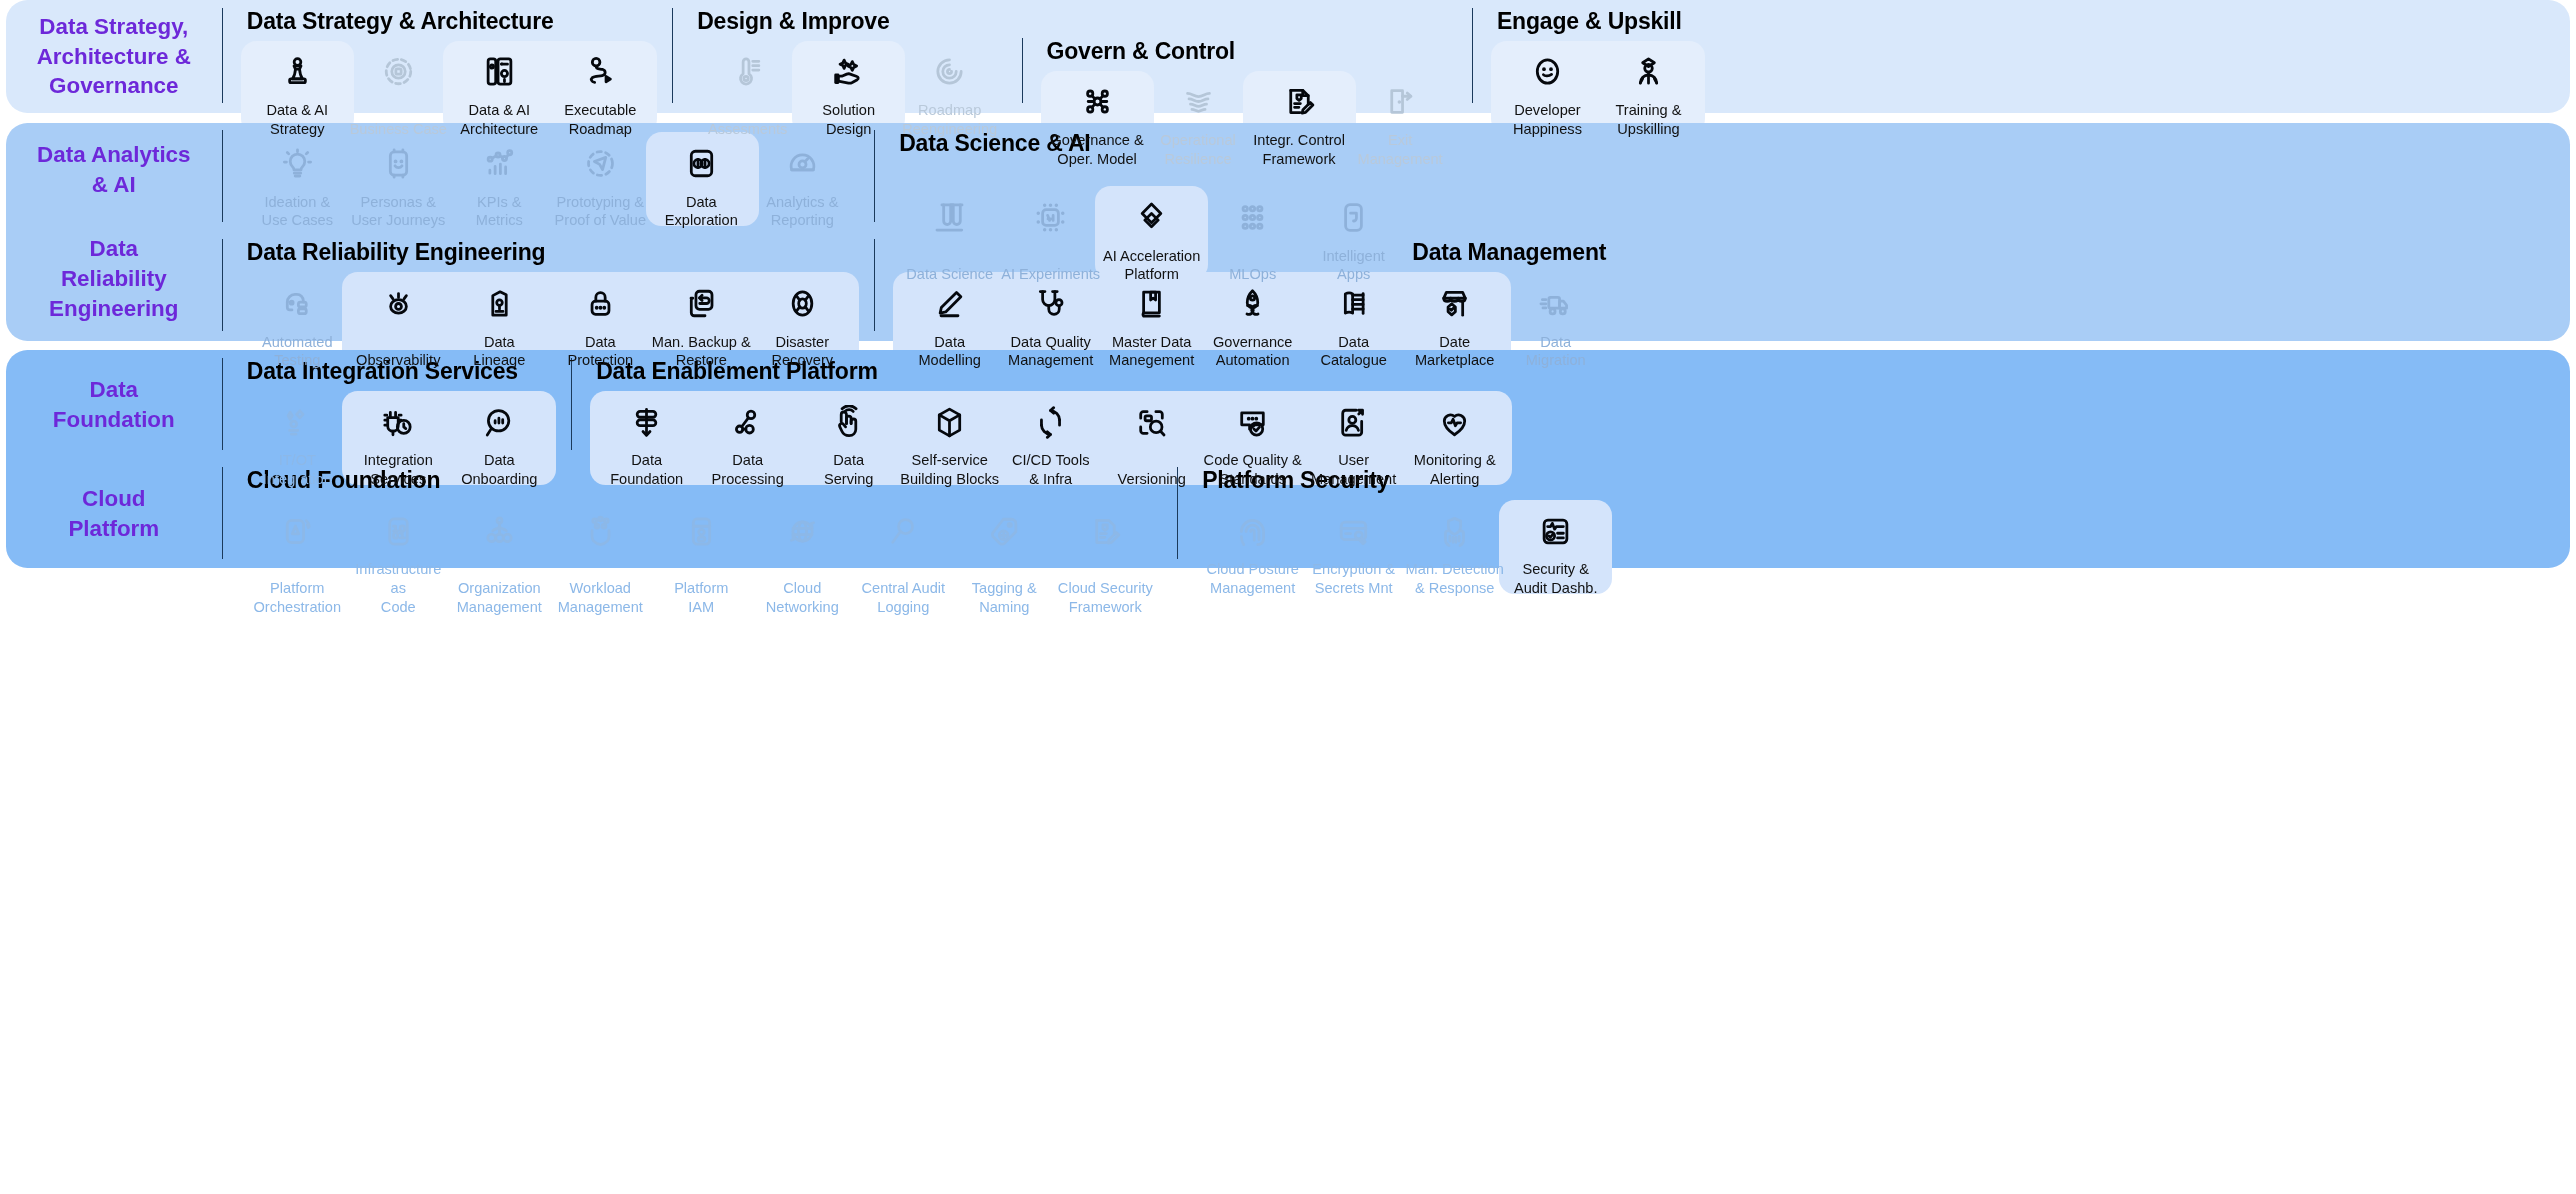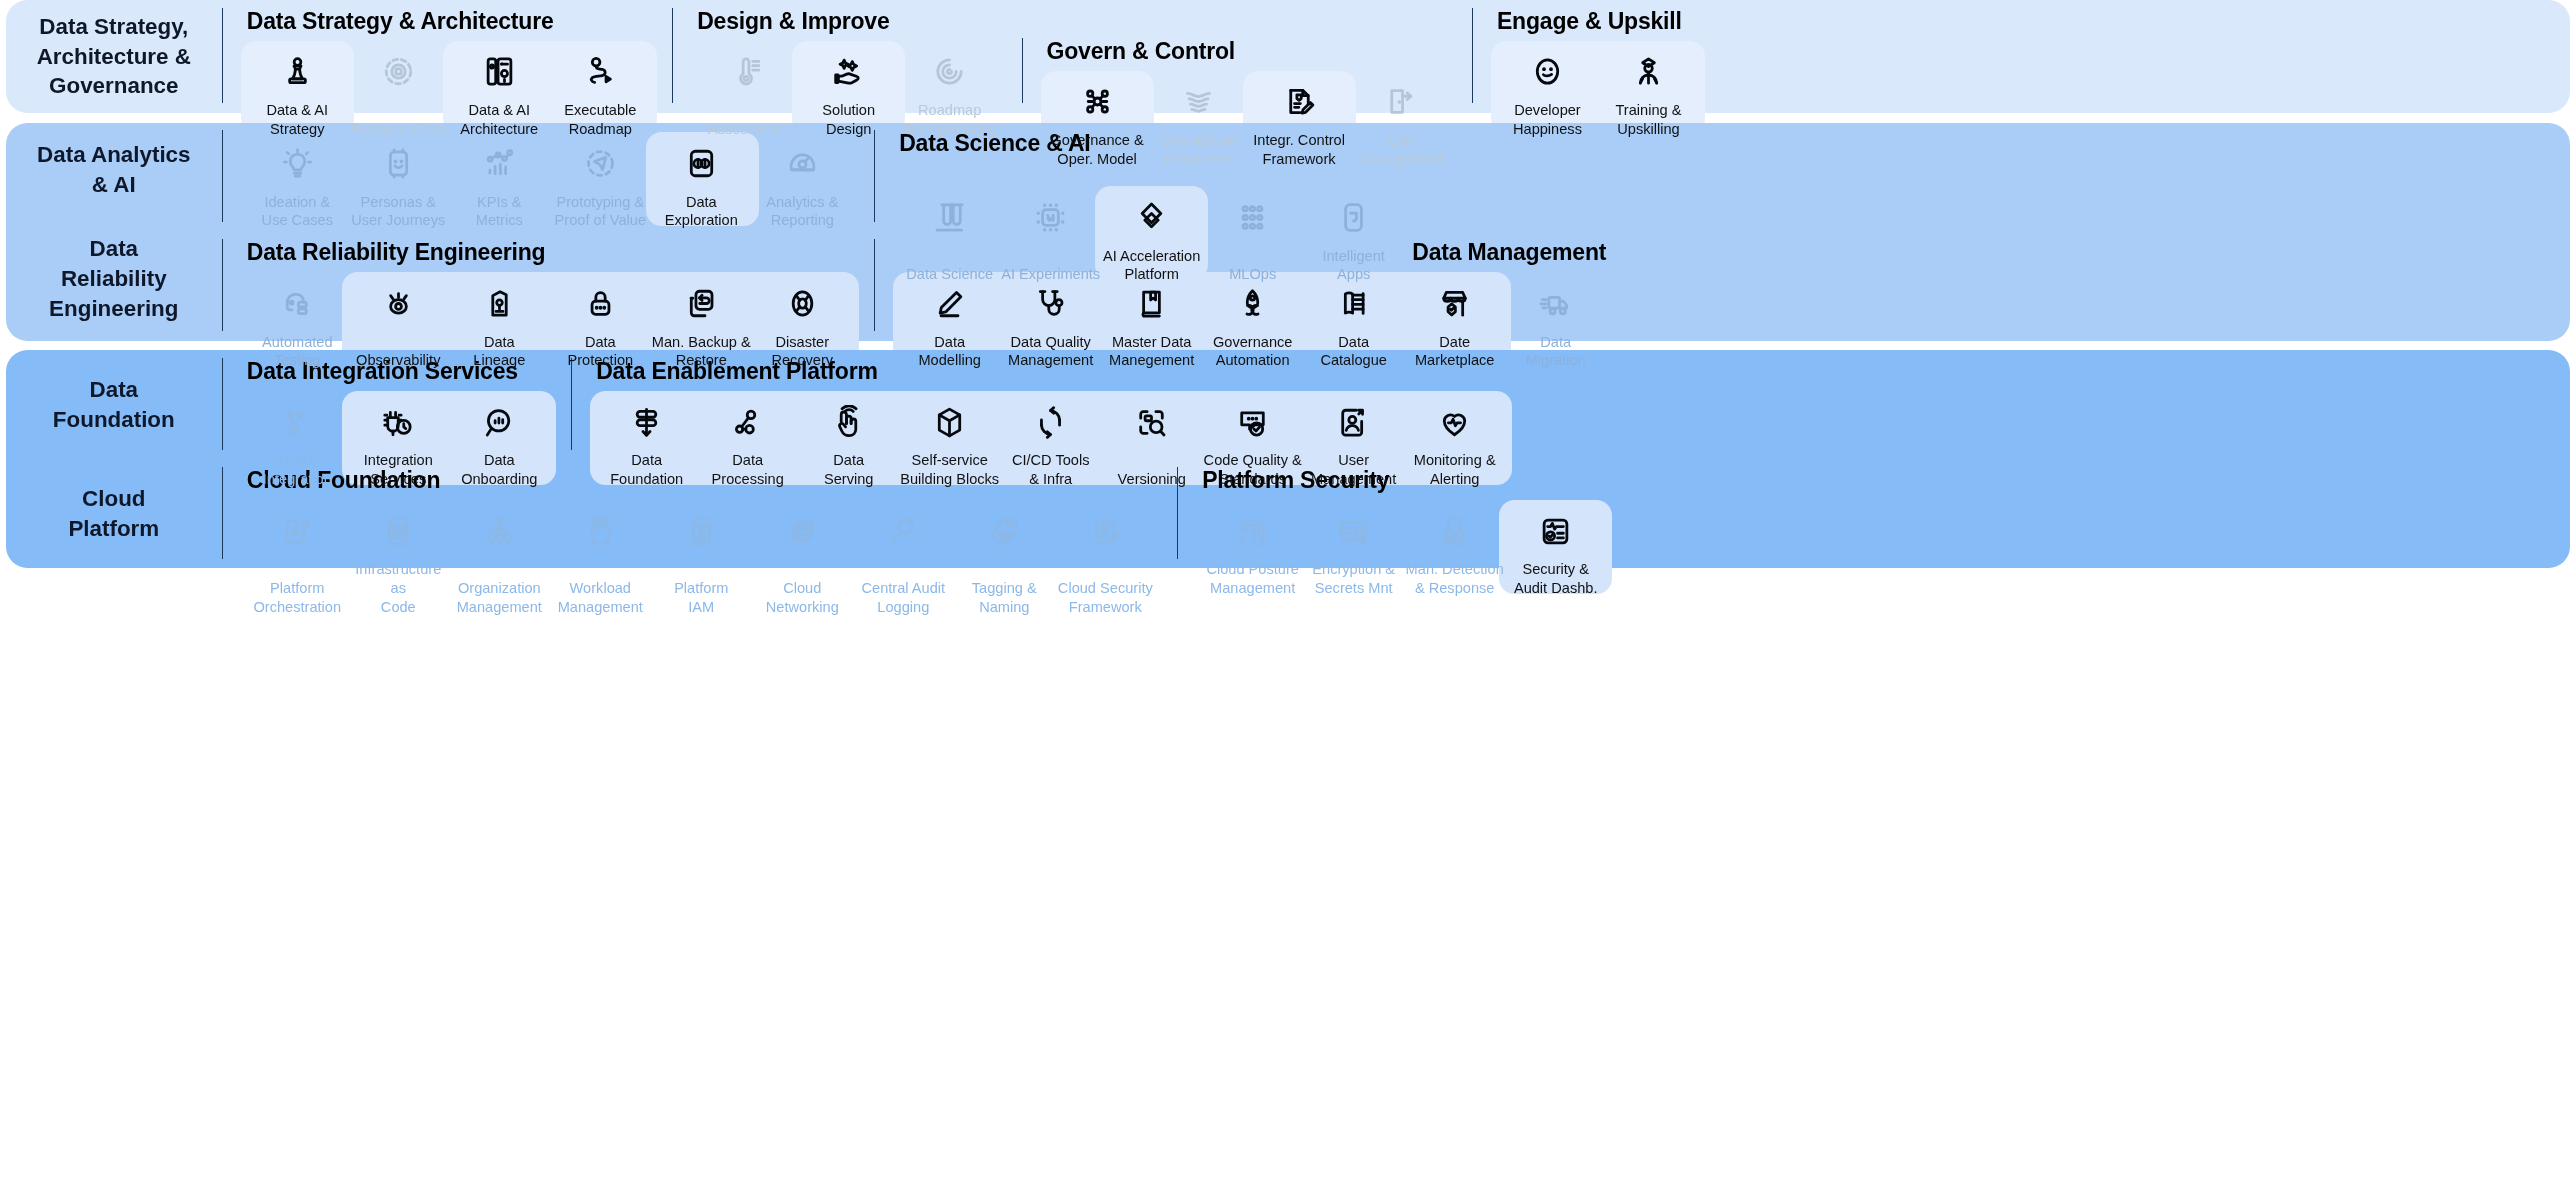--- a/index.html
+++ b/index.html
@@ -26,21 +26,21 @@
   
   .rail {
     width: 216px;
     flex: 0 0 216px;
     display: flex;
     flex-direction: column;
   }
   .rail-cell {
     display: flex; align-items: center; justify-content: center;
     text-align: center;
-    color: #0f172a;
+    color: #6d28d9;
     font-weight: bold;
     font-size: 22.4px;
     line-height: 1.32;
     padding: 0 13.6px;
   }
   .rail-cell.single { flex: 1 1 auto; }
 
   
   .rowsArea { flex: 1 1 auto; display: flex; flex-direction: column; }
 

